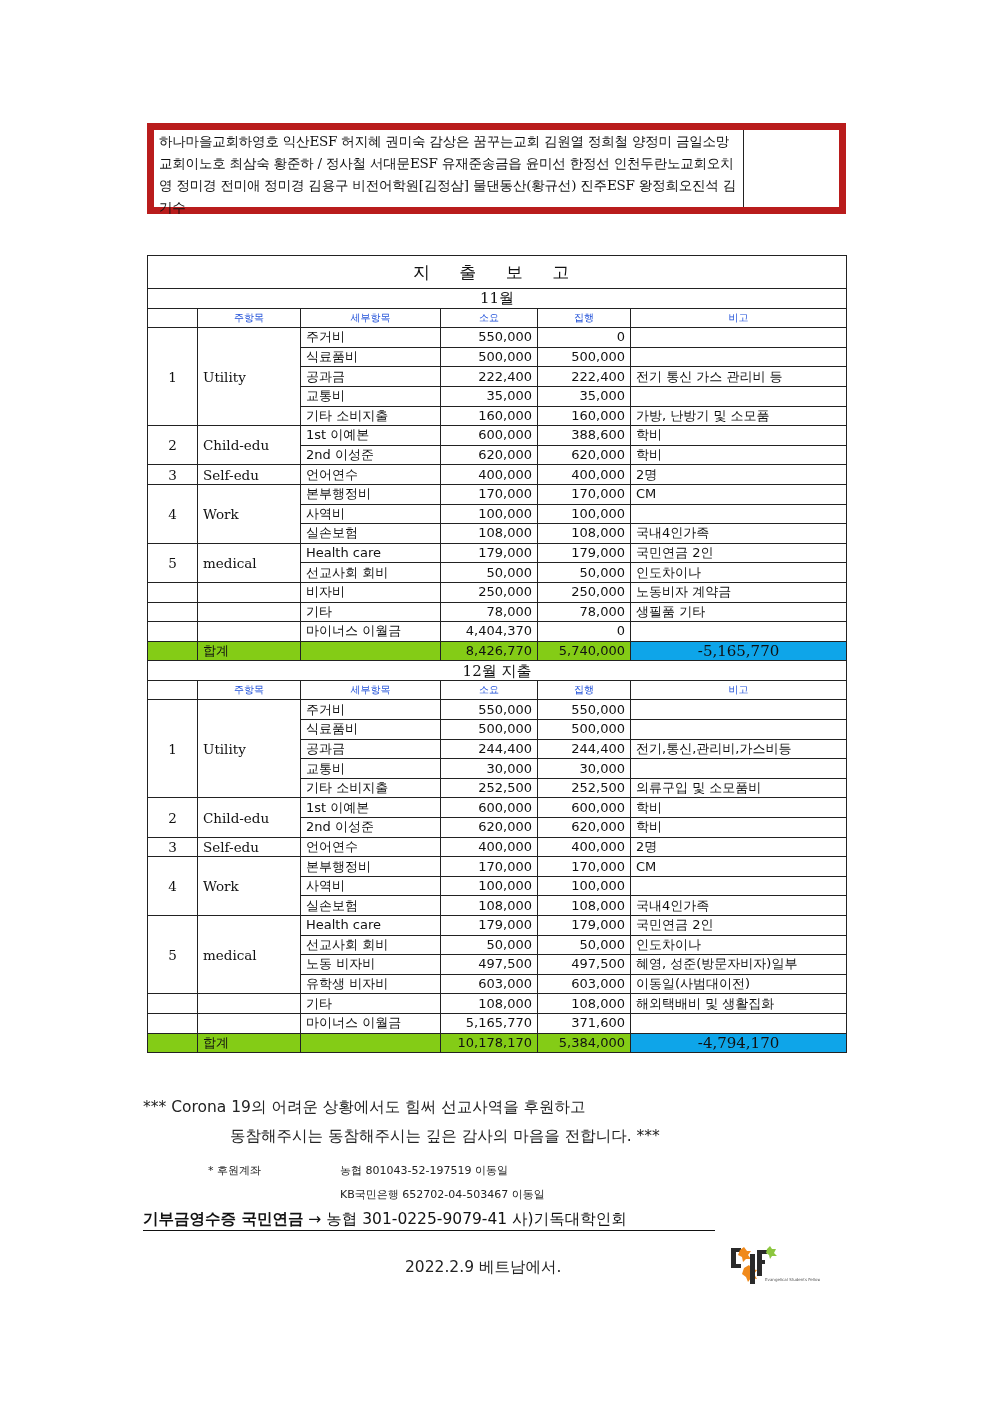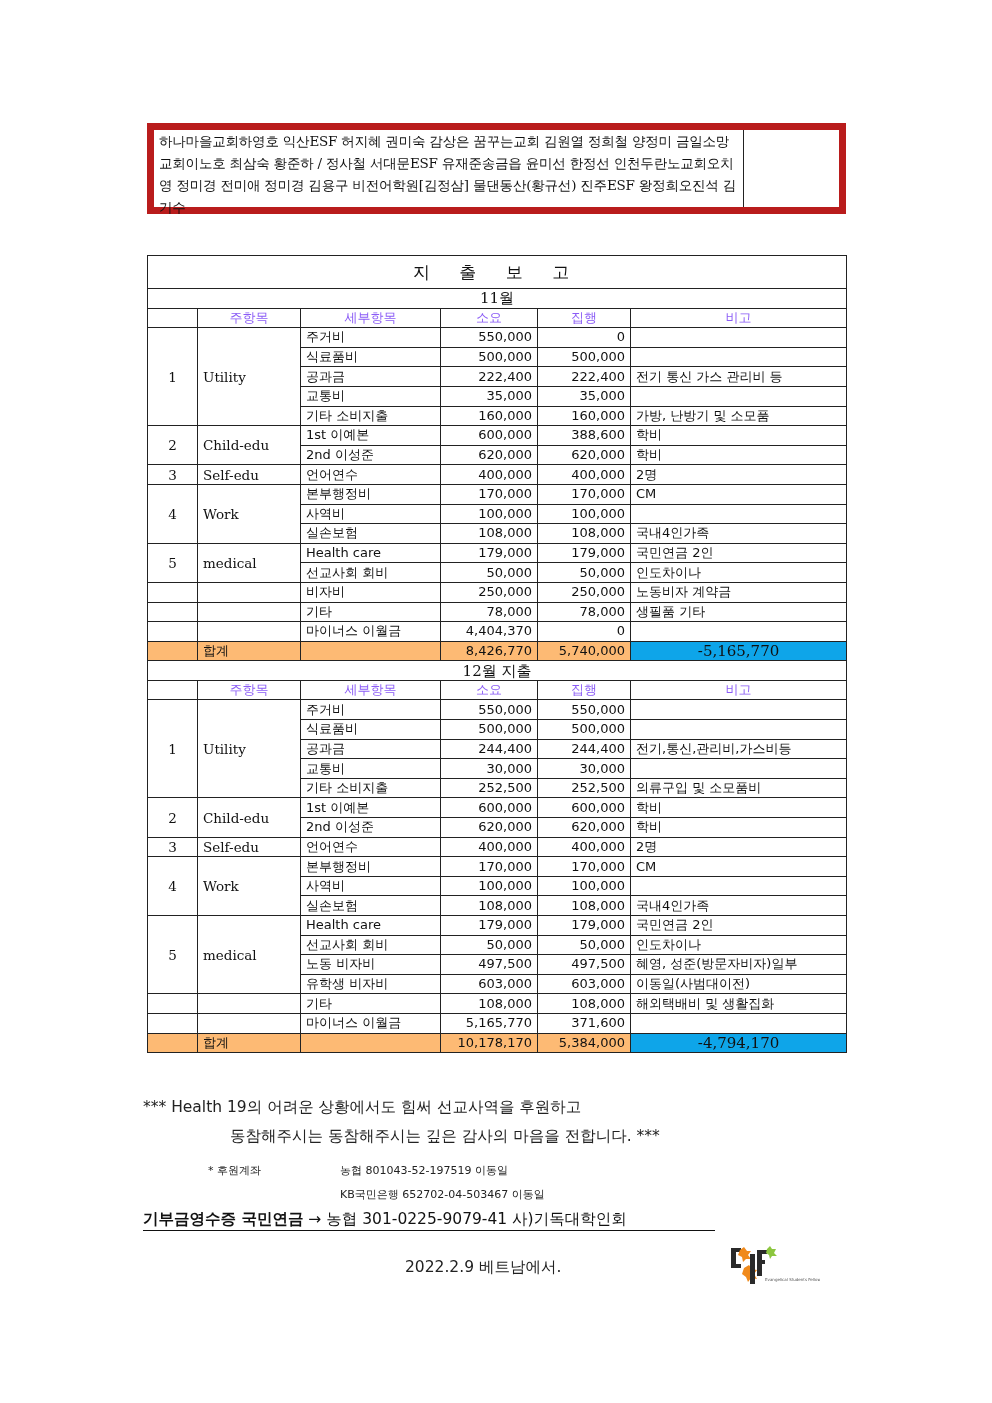--- a/index.html
+++ b/index.html
@@ -4,25 +4,25 @@
 <style>
   html, body { margin:0; padding:0; background:#ffffff; }
   body { width:992px; height:1403px; position:relative; font-family:"DejaVu Serif", serif; color:#111; }
   .donor-box { position:absolute; left:147px; top:123px; width:699px; height:91px; border:7px solid #b91c1c; display:flex; box-sizing:border-box; }
   .donor-text { width:590px; border-right:1px solid #222; padding:0 4px 0 5px; font-size:13.5px; line-height:22px; letter-spacing:-0.2px; box-sizing:border-box; }
   .donor-side { flex:1; }
   table.report { position:absolute; left:147px; top:255px; width:699px; border-collapse:collapse; table-layout:fixed; font-size:13.5px; }
   table.report td { border:1px solid #222; height:18.6px; padding:0 5px; line-height:18px; white-space:nowrap; overflow:hidden; }
   .title-cell { height:32px !important; text-align:center; font-size:17px; letter-spacing:12px; line-height:32px !important; }
   .month-cell { text-align:center; font-size:15px; }
-  .hdr td { text-align:center; font-family:"DejaVu Sans", sans-serif; font-size:13px; color:#8b5cf6; }
+  .hdr td { text-align:center; font-family:"DejaVu Sans", sans-serif; font-size:10px; color:#1d4ed8; }
   .num { text-align:right; }
   .ctr { text-align:center; }
   .kor { font-family:"DejaVu Sans", sans-serif; font-size:13px; }
-  .sumrow td { background:#fdba74; }
+  .sumrow td { background:#84cc16; }
   .sumrow td.balance { background:#0ea5e9; text-align:center; font-size:15px; }
   .msg { position:absolute; font-family:"DejaVu Sans", sans-serif; font-size:15.5px; color:#222; white-space:nowrap; }
   .acct { position:absolute; font-family:"DejaVu Sans", sans-serif; font-size:11px; color:#222; white-space:nowrap; }
   .receipt-line { position:absolute; left:143px; top:1209px; width:572px; border-bottom:1.5px solid #111; font-family:"DejaVu Sans", sans-serif; font-size:15.5px; white-space:nowrap; height:21px; }
   .receipt-line b { font-weight:bold; }
   .logo { position:absolute; left:730px; top:1246px; width:90px; height:40px; }
 </style>
 </head>
 <body>
 
@@ -306,21 +306,21 @@
         <td></td>
         <td class="kor">합계</td>
         <td></td>
         <td class="num kor">10,178,170</td>
         <td class="num kor">5,384,000</td>
         <td class="balance">-4,794,170</td>
       </tr>
     </tbody>
 </table>
 
-<div class="msg" style="left:143px; top:1097px;">*** Health 19의 어려운 상황에서도 힘써 선교사역을 후원하고</div>
+<div class="msg" style="left:143px; top:1097px;">*** Corona 19의 어려운 상황에서도 힘써 선교사역을 후원하고</div>
 <div class="msg" style="left:230px; top:1126px;">동참해주시는 동참해주시는 깊은 감사의 마음을 전합니다.   ***</div>
 
 <div class="acct" style="left:208px; top:1163px;">* 후원계좌</div>
 <div class="acct" style="left:340px; top:1163px;">농협 801043-52-197519 이동일</div>
 <div class="acct" style="left:340px; top:1187px;">KB국민은행 652702-04-503467 이동일</div>
 <div class="receipt-line">
   <b>기부금영수증 국민연금</b>
   <span>→</span>
   <span>농협 301-0225-9079-41 사)기독대학인회</span>
 </div>

